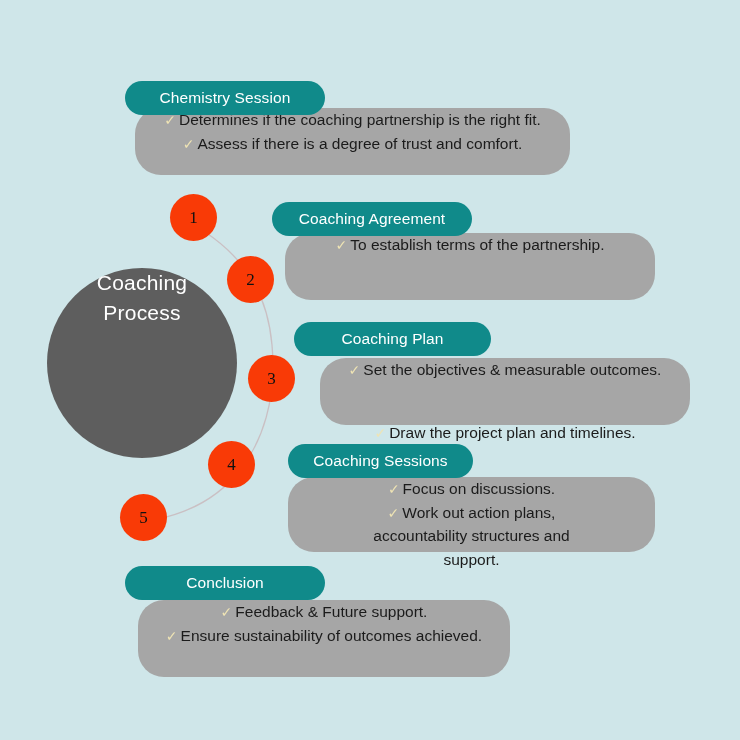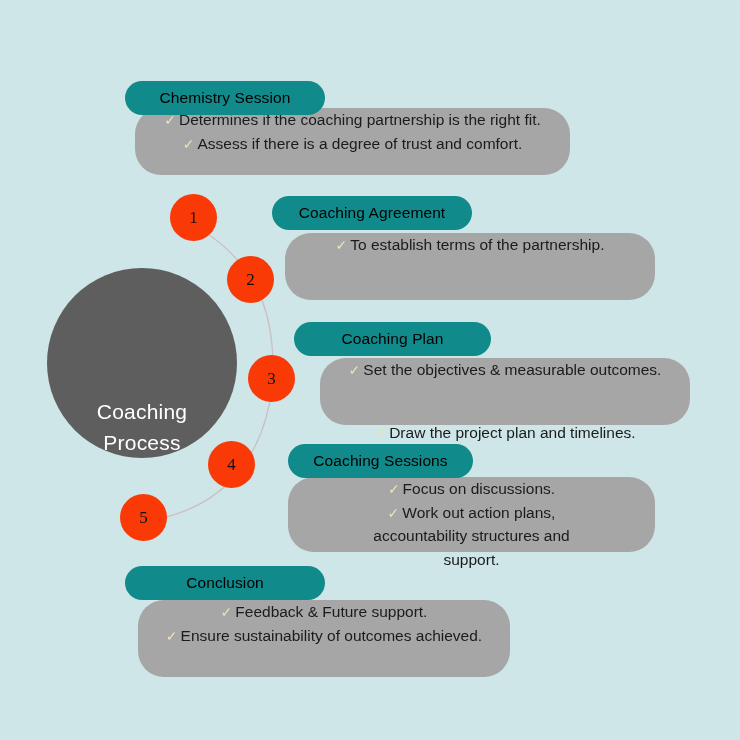--- a/index.html
+++ b/index.html
@@ -27,21 +27,21 @@
   
   .hub {
     position:absolute;
     left:47px; top:268px;
     width:190px; height:190px;
     border-radius:50%;
     background:#5e5e5e;
     display:flex;
     flex-direction:column;
     align-items:center;
-    justify-content:flex-end;
+    justify-content:flex-start;
     color:#ffffff;
     font-size:21px;
     line-height:1.45;
     letter-spacing:0.2px;
   }
   .hub-line { display:block; }
 
   
   .step-marker {
     position:absolute;
@@ -54,21 +54,21 @@
     font-family:"Liberation Serif", serif;
     font-size:17px;
   }
 
   
   .stage { position:absolute; }
 
   .stage-title {
     position:absolute;
     background:#108a8a;
-    color:#000000;
+    color:#ffffff;
     border-radius:17px;
     height:34px;
     display:flex;
     align-items:center;
     justify-content:center;
     font-size:15.5px;
     letter-spacing:0.1px;
     padding:0 20px;
     z-index:2;
   }
@@ -123,21 +123,21 @@
     </div>
     <div class="stage-title" style="left:125px; top:81px; width:200px;">Chemistry Session</div>
   </div>
 
   <div class="stage">
     <div class="stage-body" style="left:285px; top:233px; width:370px; height:67px;">
       <div class="bullet-wrap">
         <span class="bullet"><span class="check">✓</span><span>To establish terms of the partnership.</span></span>
       </div>
     </div>
-    <div class="stage-title" style="left:272px; top:196px; width:200px;">Coaching Agreement</div>
+    <div class="stage-title" style="left:272px; top:202px; width:200px;">Coaching Agreement</div>
   </div>
 
   <div class="stage">
     <div class="stage-body" style="left:320px; top:358px; width:370px; height:67px;gap:39px;">
       <div class="bullet-wrap">
         <span class="bullet"><span class="check">✓</span><span>Set the objectives &amp; measurable outcomes.</span></span>
       </div>
       <div class="bullet-wrap">
         <span class="bullet"><span class="check">✓</span><span>Draw the project plan and timelines.</span></span>
       </div>

